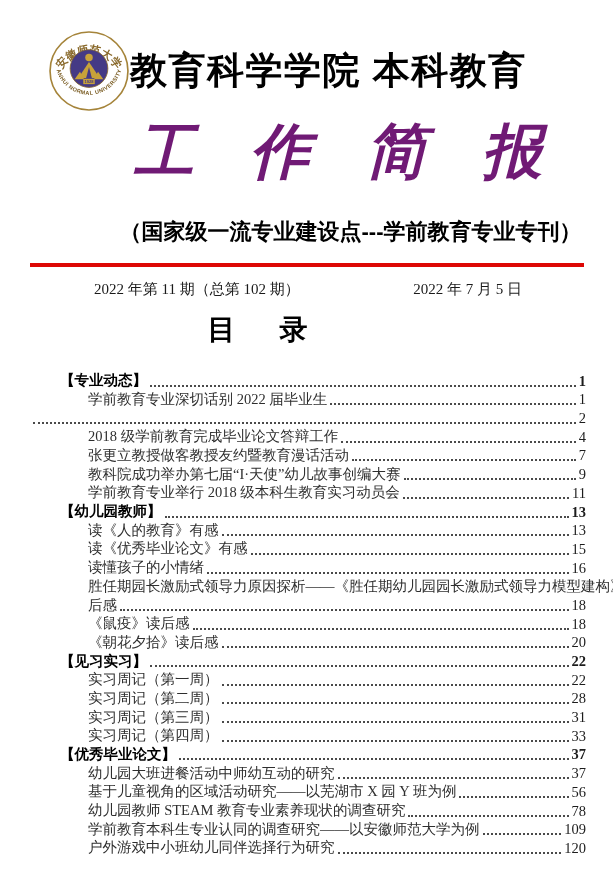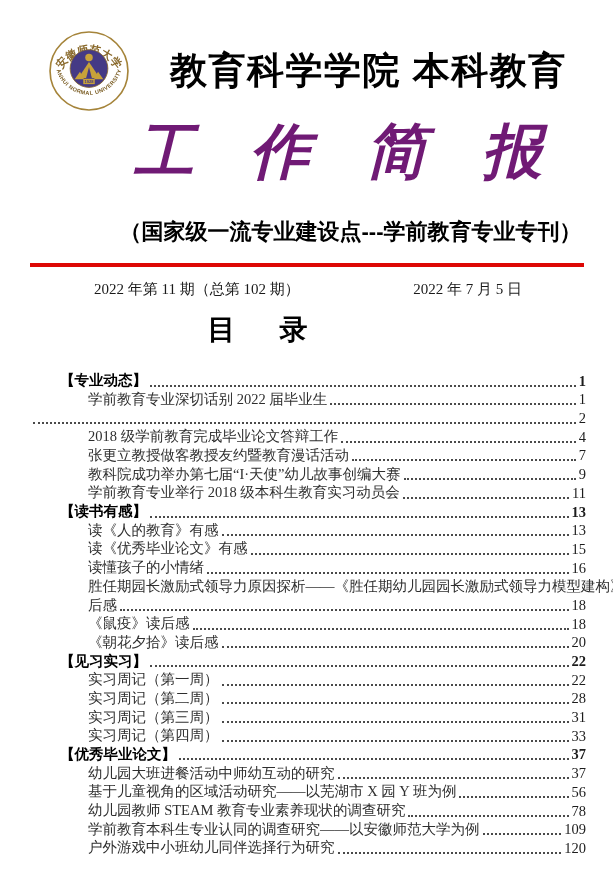--- a/index.html
+++ b/index.html
@@ -7,21 +7,21 @@
     width:613px;height:878px;background:#ffffff;
     font-family:"Liberation Serif",serif;color:#111;
     position:relative;overflow:hidden;
   }
   .page{position:relative;width:613px;height:878px;background:#fff;}
 
   
   .header-row{position:absolute;top:30px;left:48px;display:flex;align-items:center;}
   .logo{width:82px;height:82px;flex:0 0 82px;}
   .org-title{
-    margin-left:40px;font-family:"Liberation Sans",sans-serif;font-weight:bold;
+    font-family:"Liberation Sans",sans-serif;font-weight:bold;
     font-size:37px;letter-spacing:1.5px;white-space:nowrap;color:#000;
   }
   .bulletin-title{
     position:absolute;top:118px;left:134px;
     font-family:"DejaVu Serif",serif;font-weight:bold;font-style:italic;
     font-size:60px;line-height:1.1;color:#701a75;
     letter-spacing:56px;white-space:nowrap;text-align:right;
   }
   .subtitle{
     position:absolute;top:217px;left:0;width:613px;text-align:center;
@@ -128,21 +128,21 @@
         <span class="t">教科院成功举办第七届“I·天使”幼儿故事创编大赛</span>
         <span class="dots"></span>
         <span class="p">9</span>
       </div>
       <div class="toc-row entry">
         <span class="t">学前教育专业举行 2018 级本科生教育实习动员会</span>
         <span class="dots"></span>
         <span class="p">11</span>
       </div>
       <div class="toc-row header">
-        <span class="t">【读书有感】</span>
+        <span class="t">【幼儿园教师】</span>
         <span class="dots"></span>
         <span class="p">13</span>
       </div>
       <div class="toc-row entry">
         <span class="t">读《人的教育》有感</span>
         <span class="dots"></span>
         <span class="p">13</span>
       </div>
       <div class="toc-row entry">
         <span class="t">读《优秀毕业论文》有感</span>

